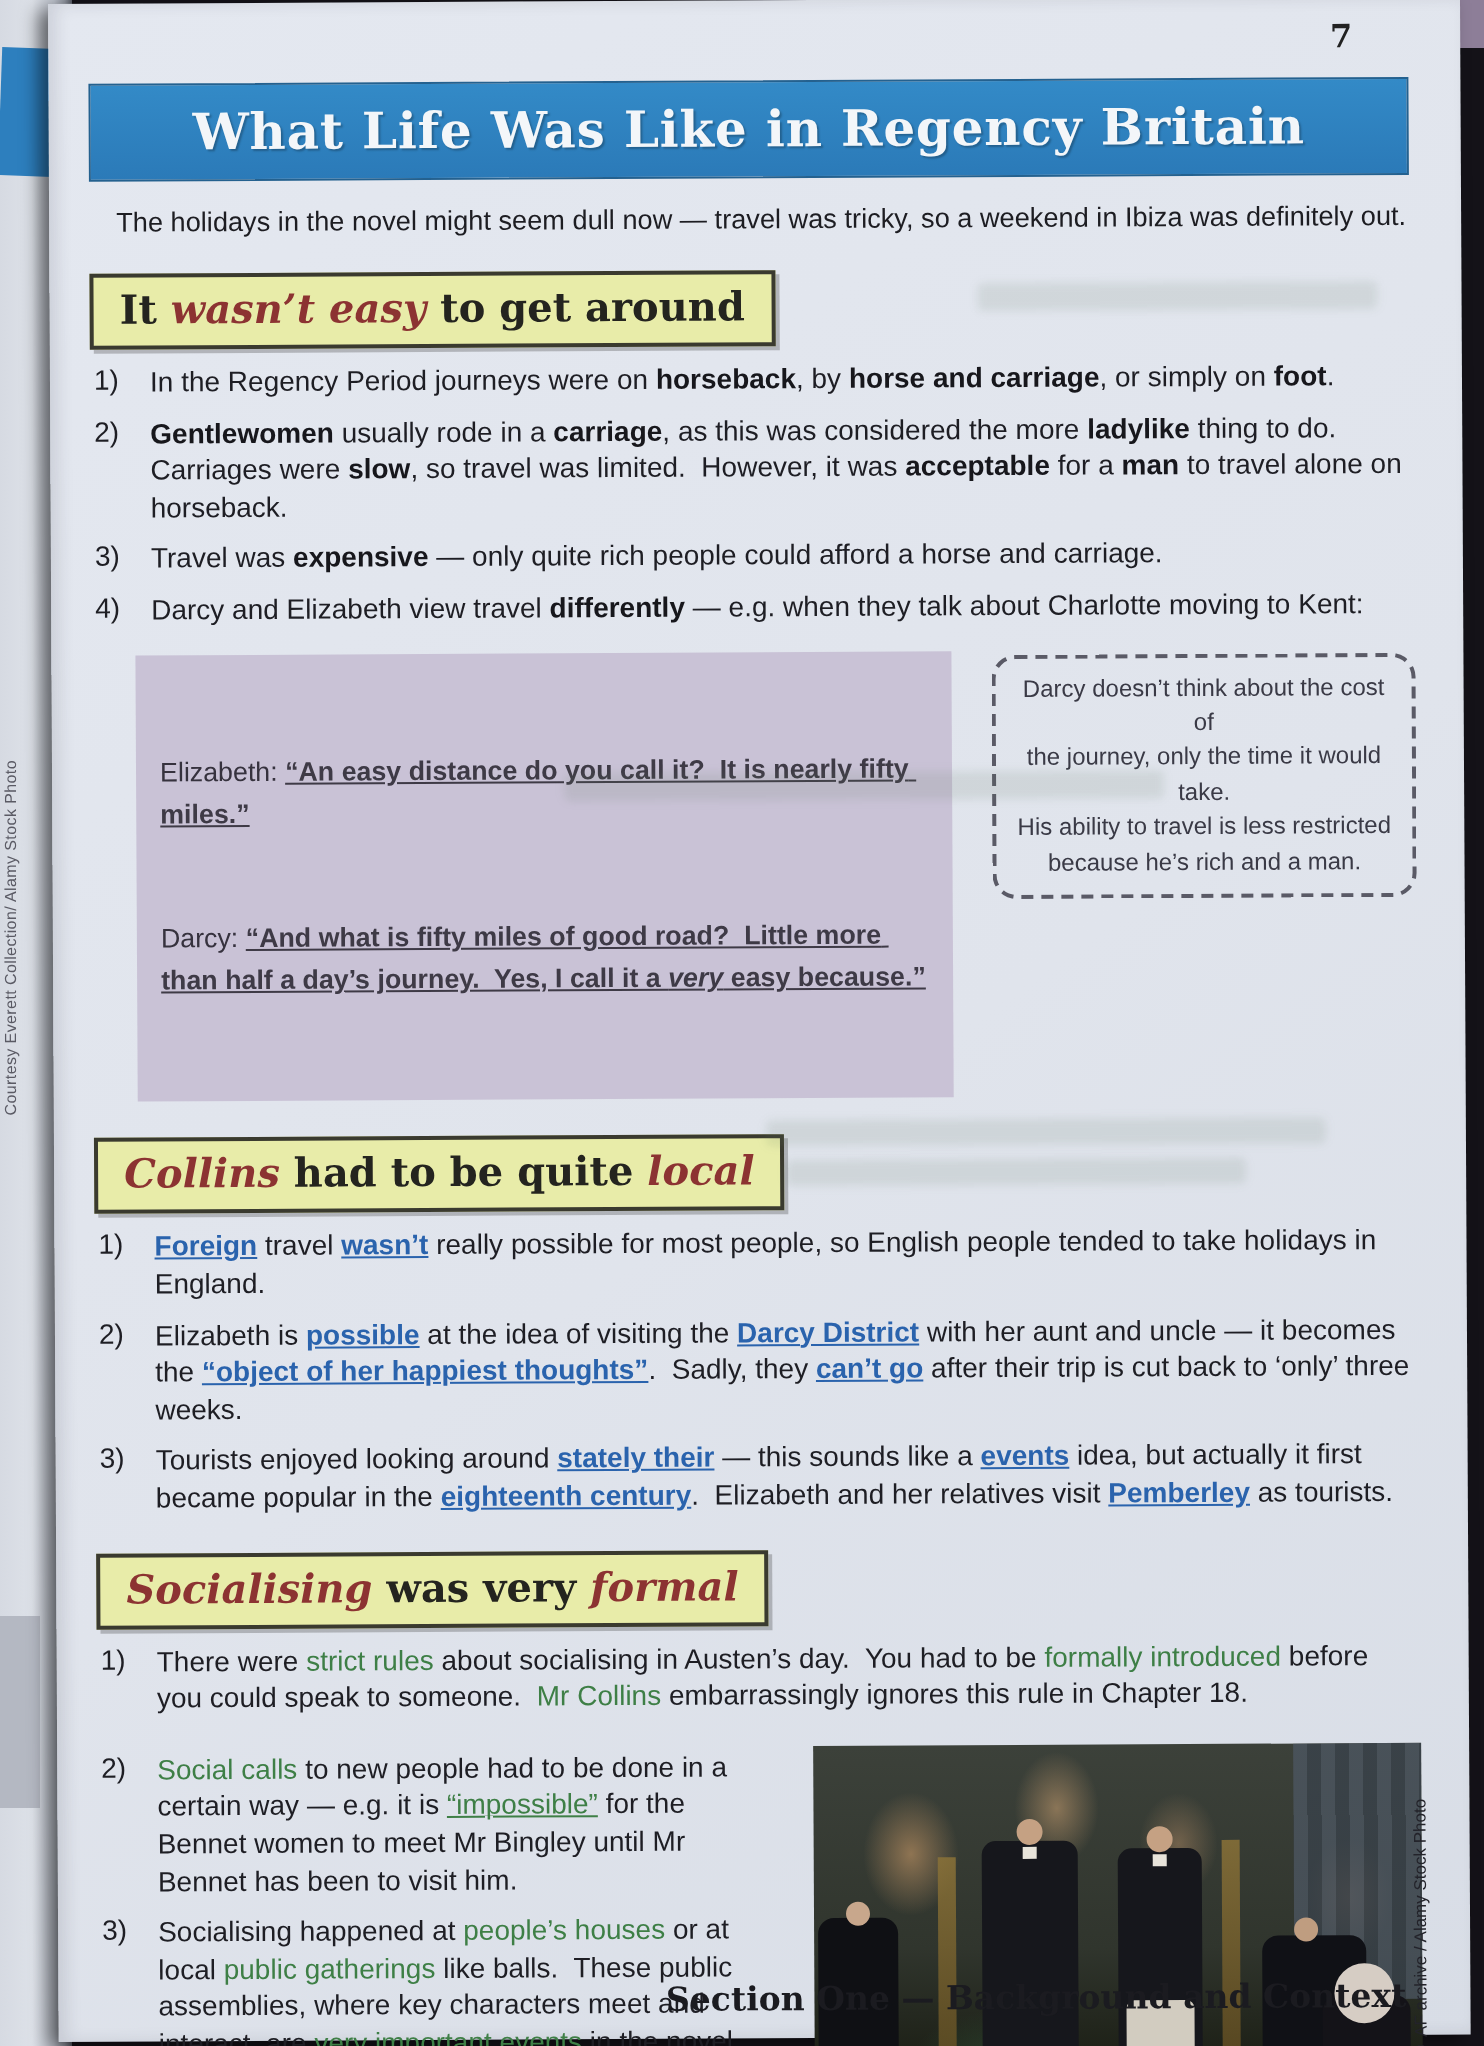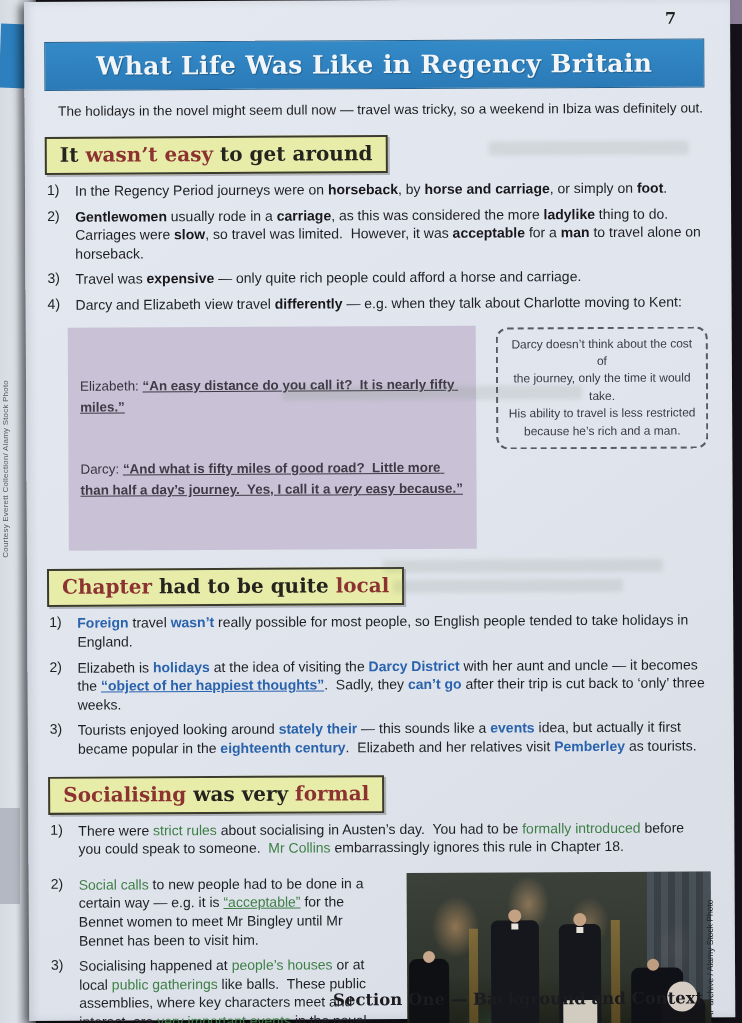--- a/index.html
+++ b/index.html
@@ -26,29 +26,29 @@
   .banner{margin:40px 26px 0 20px;height:47px;background:linear-gradient(180deg,#338ac7,#2b7ab8);
     border:1px solid #24618f;display:flex;align-items:center;justify-content:center;}
   .banner-title{color:#f3f6f9;font:bold 25px "DejaVu Serif",serif;letter-spacing:.4px;
     text-shadow:1px 1px 1px rgba(0,0,0,.25);}
 
   .intro{margin:13px 16px 0 22px;text-align:center;font-size:13.6px;color:#1d1d22;}
 
   .sec-header{display:inline-block;margin:18px 0 0 20px;padding:4px 13px 6px;
     font:bold 20px "DejaVu Serif",serif;color:#24241f;background:#e8eca9;
     border:2px solid #3a3a2f;box-shadow:2px 2px 0 rgba(50,50,50,.28);}
-  .seg-r{color:#8c3332;}
+  .seg-r{color:#8c3332;font-style:italic;}
 
   .list{margin:6px 26px 0 22px;}
   .row{display:flex;margin-top:7px;}
   .row .num{flex:0 0 28px;font-size:14px;color:#1e1e24;}
   .row .txt{flex:1;font-size:14px;line-height:1.33;color:#1e1e24;white-space:pre-wrap;}
 
   .seg-b{font-weight:700;color:#17171c;}
-  .seg-bb{font-weight:700;color:#2a63ad;}
+  .seg-bb{font-weight:700;color:#2a63ad;text-decoration:underline;}
   .seg-gb{font-weight:400;color:#3e7f46;}
   .seg-bu{font-weight:700;color:#3e3a46;}
   .seg-u{text-decoration:underline;}
   .seg-i{font-style:italic;}
 
   .quote-row{display:flex;margin:13px 24px 0 42px;gap:20px;align-items:flex-start;}
   .purple{background:#c9c2d6;padding:8px 12px;width:384px;font-size:13.4px;line-height:1.55;
     color:#36323e;white-space:pre-wrap;}
   .purple .qline{margin:0;}
   .note{flex:1;border:2px dashed #5a5a66;border-radius:12px;padding:7px 10px;margin-top:2px;
@@ -139,50 +139,50 @@
       <div class="purple">
         <div class="qline">Elizabeth: <span class="seg-bu seg-u">“An easy distance do you call it?  It is nearly fifty miles.”</span></div>
         <div class="qline">Darcy: <span class="seg-bu seg-u">“And what is fifty miles of good road?  Little more than half a day’s journey.  Yes, I call it a </span><span class="seg-bu seg-u seg-i">very</span><span class="seg-bu seg-u"> easy because.”</span></div>
       </div>
       <div class="note">Darcy doesn’t think about the cost of
 the journey, only the time it would take.
 His ability to travel is less restricted
 because he’s rich and a man.</div>
     </div>
 
-    <div><span class="sec-header"><span class="seg-r">Chapter</span> had to be quite <span class="seg-r">local</span></span></div>
+    <div><span class="sec-header"><span class="seg-r">Collins</span> had to be quite <span class="seg-r">local</span></span></div>
     <div class="list">
         <div class="row">
           <div class="num">1)</div>
           <div class="txt"><span class="seg-bb">Foreign</span> travel <span class="seg-bb">wasn’t</span> really possible for most people, so English people tended to take holidays in England.</div>
         </div>
         <div class="row">
           <div class="num">2)</div>
-          <div class="txt">Elizabeth is <span class="seg-bb">holidays</span> at the idea of visiting the <span class="seg-bb">Darcy District</span> with her aunt and uncle — it becomes the <span class="seg-bb seg-u">“object of her happiest thoughts”</span>.  Sadly, they <span class="seg-bb">can’t go</span> after their trip is cut back to ‘only’ three weeks.</div>
+          <div class="txt">Elizabeth is <span class="seg-bb">possible</span> at the idea of visiting the <span class="seg-bb">Darcy District</span> with her aunt and uncle — it becomes the <span class="seg-bb seg-u">“object of her happiest thoughts”</span>.  Sadly, they <span class="seg-bb">can’t go</span> after their trip is cut back to ‘only’ three weeks.</div>
         </div>
         <div class="row">
           <div class="num">3)</div>
           <div class="txt">Tourists enjoyed looking around <span class="seg-bb">stately their</span> — this sounds like a <span class="seg-bb">events</span> idea, but actually it first became popular in the <span class="seg-bb">eighteenth century</span>.  Elizabeth and her relatives visit <span class="seg-bb">Pemberley</span> as tourists.</div>
         </div>
       </div>
 
     <div><span class="sec-header"><span class="seg-r">Socialising</span> was very <span class="seg-r">formal</span></span></div>
     <div class="list">
         <div class="row">
           <div class="num">1)</div>
           <div class="txt">There were <span class="seg-gb">strict rules</span> about socialising in Austen’s day.  You had to be <span class="seg-gb">formally introduced</span> before you could speak to someone.  <span class="seg-gb">Mr Collins</span> embarrassingly ignores this rule in Chapter 18.</div>
         </div>
       </div>
 
     <div class="cols">
       <div class="col-left">
         <div class="list">
             <div class="row">
               <div class="num">2)</div>
-              <div class="txt"><span class="seg-gb">Social calls</span> to new people had to be done in a certain way — e.g. it is <span class="seg-gb seg-u">“acceptable”</span> for the Bennet women to meet Mr Bingley until Mr Bennet has been to visit him.</div>
+              <div class="txt"><span class="seg-gb">Social calls</span> to new people had to be done in a certain way — e.g. it is <span class="seg-gb seg-u">“impossible”</span> for the Bennet women to meet Mr Bingley until Mr Bennet has been to visit him.</div>
             </div>
             <div class="row">
               <div class="num">3)</div>
               <div class="txt">Socialising happened at <span class="seg-gb">people’s houses</span> or at local <span class="seg-gb">public gatherings</span> like balls.  These public assemblies, where key characters meet and interact, are <span class="seg-gb">very important events</span> in the novel.</div>
             </div>
           </div>
 
       </div>
       <div class="col-right">
         <div class="photo">

